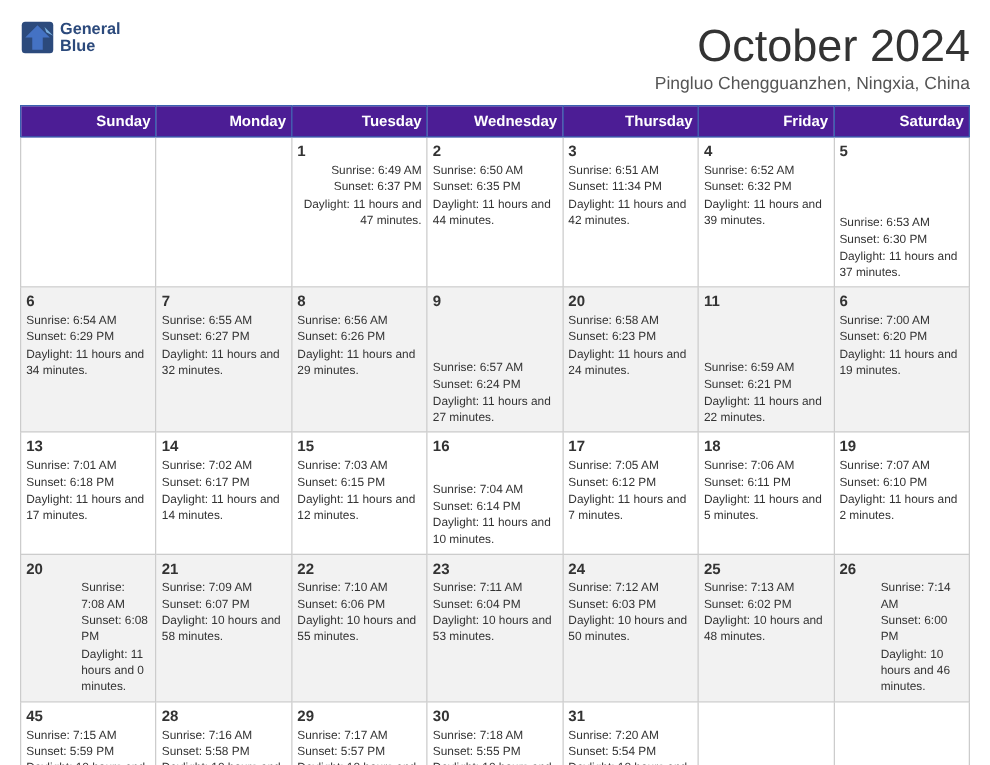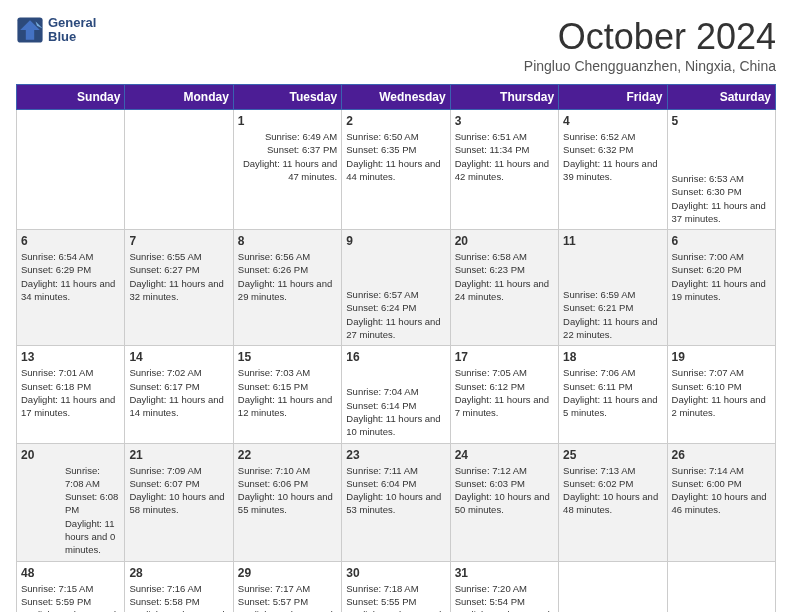--- a/index.html
+++ b/index.html
@@ -273,28 +273,28 @@
 Daylight: 10 hours and 50 minutes.</div>
         </td>
         <td>
           <span class="day-number">25</span>
           <div class="day-info" style="white-space: pre-line;">Sunrise: 7:13 AM
 Sunset: 6:02 PM
 Daylight: 10 hours and 48 minutes.</div>
         </td>
         <td>
           <span class="day-number">26</span>
-          <div class="day-info" style="white-space: pre-line;">Sunrise: 7:14 AM
+          <div class="day-info" style="white-space: pre-line; margin-left: 33px;">Sunrise: 7:14 AM
 Sunset: 6:00 PM
 Daylight: 10 hours and 46 minutes.</div>
         </td>
       </tr>
       <tr>
         <td>
-          <span class="day-number">48</span>
+          <span class="day-number">45</span>
           <div class="day-info" style="white-space: pre-line;">Sunrise: 7:15 AM
 Sunset: 5:59 PM
 Daylight: 10 hours and 43 minutes.</div>
         </td>
         <td>
           <span class="day-number">28</span>
           <div class="day-info" style="white-space: pre-line;">Sunrise: 7:16 AM
 Sunset: 5:58 PM
 Daylight: 10 hours and 41 minutes.</div>
         </td>

